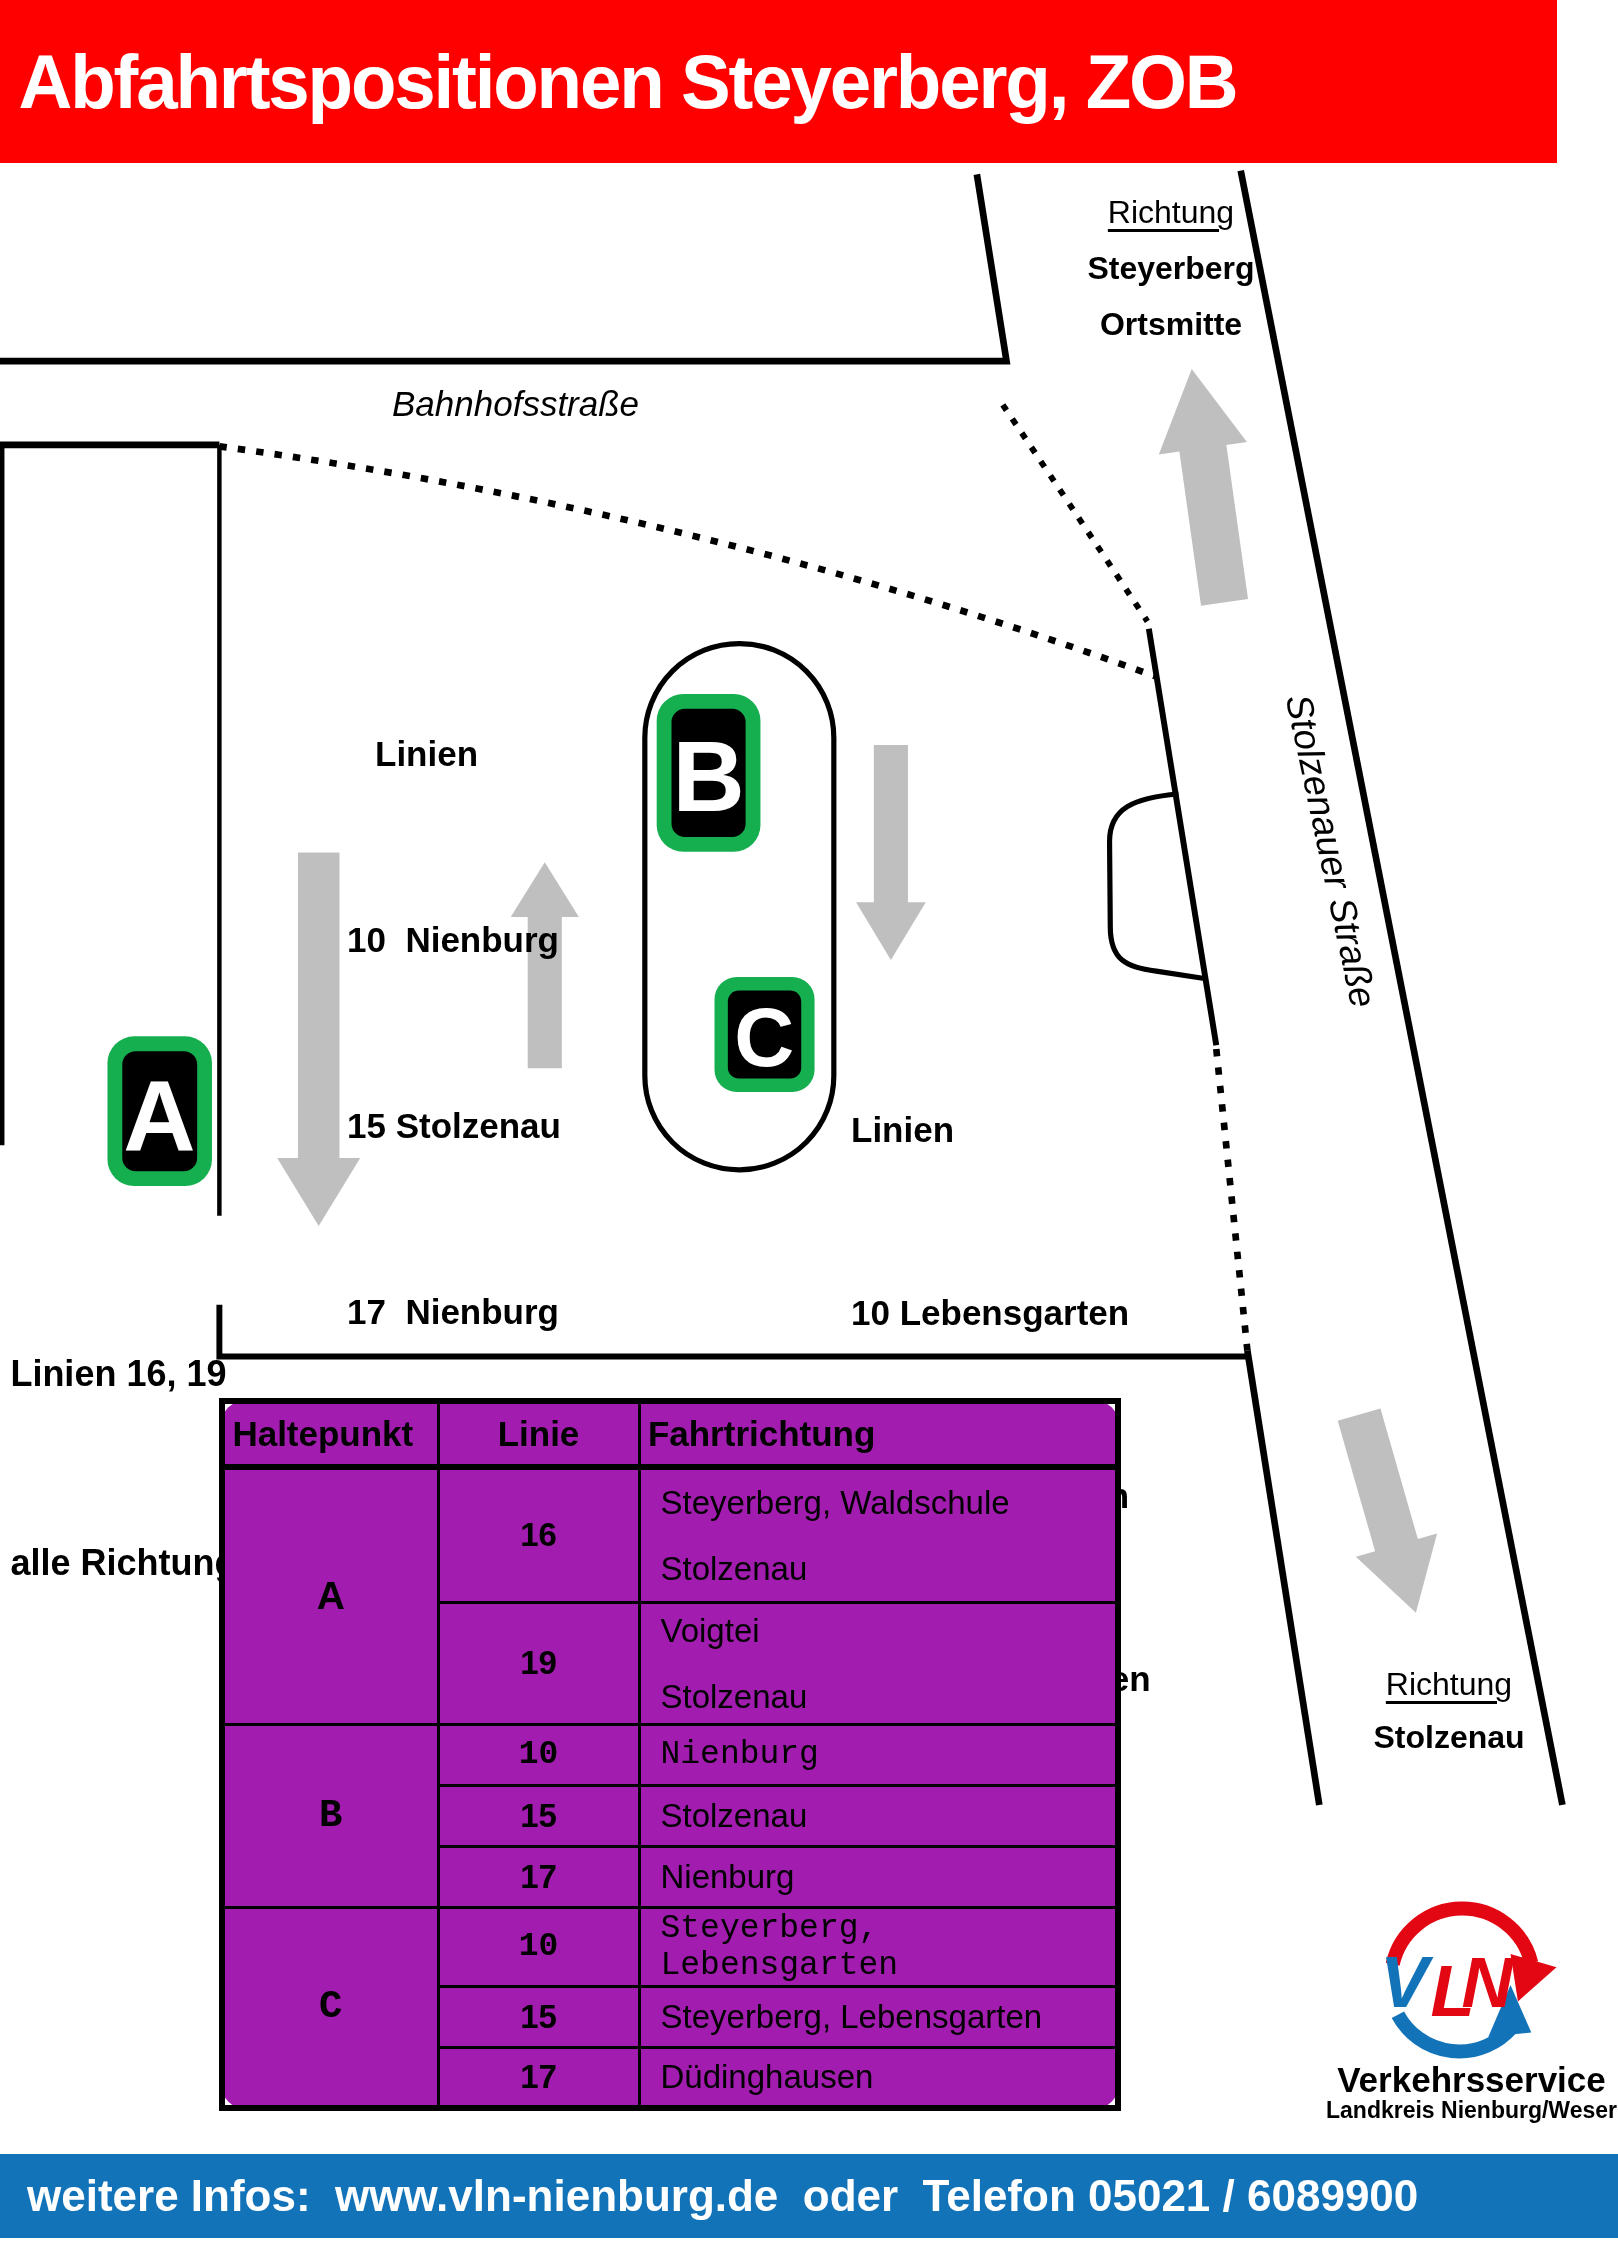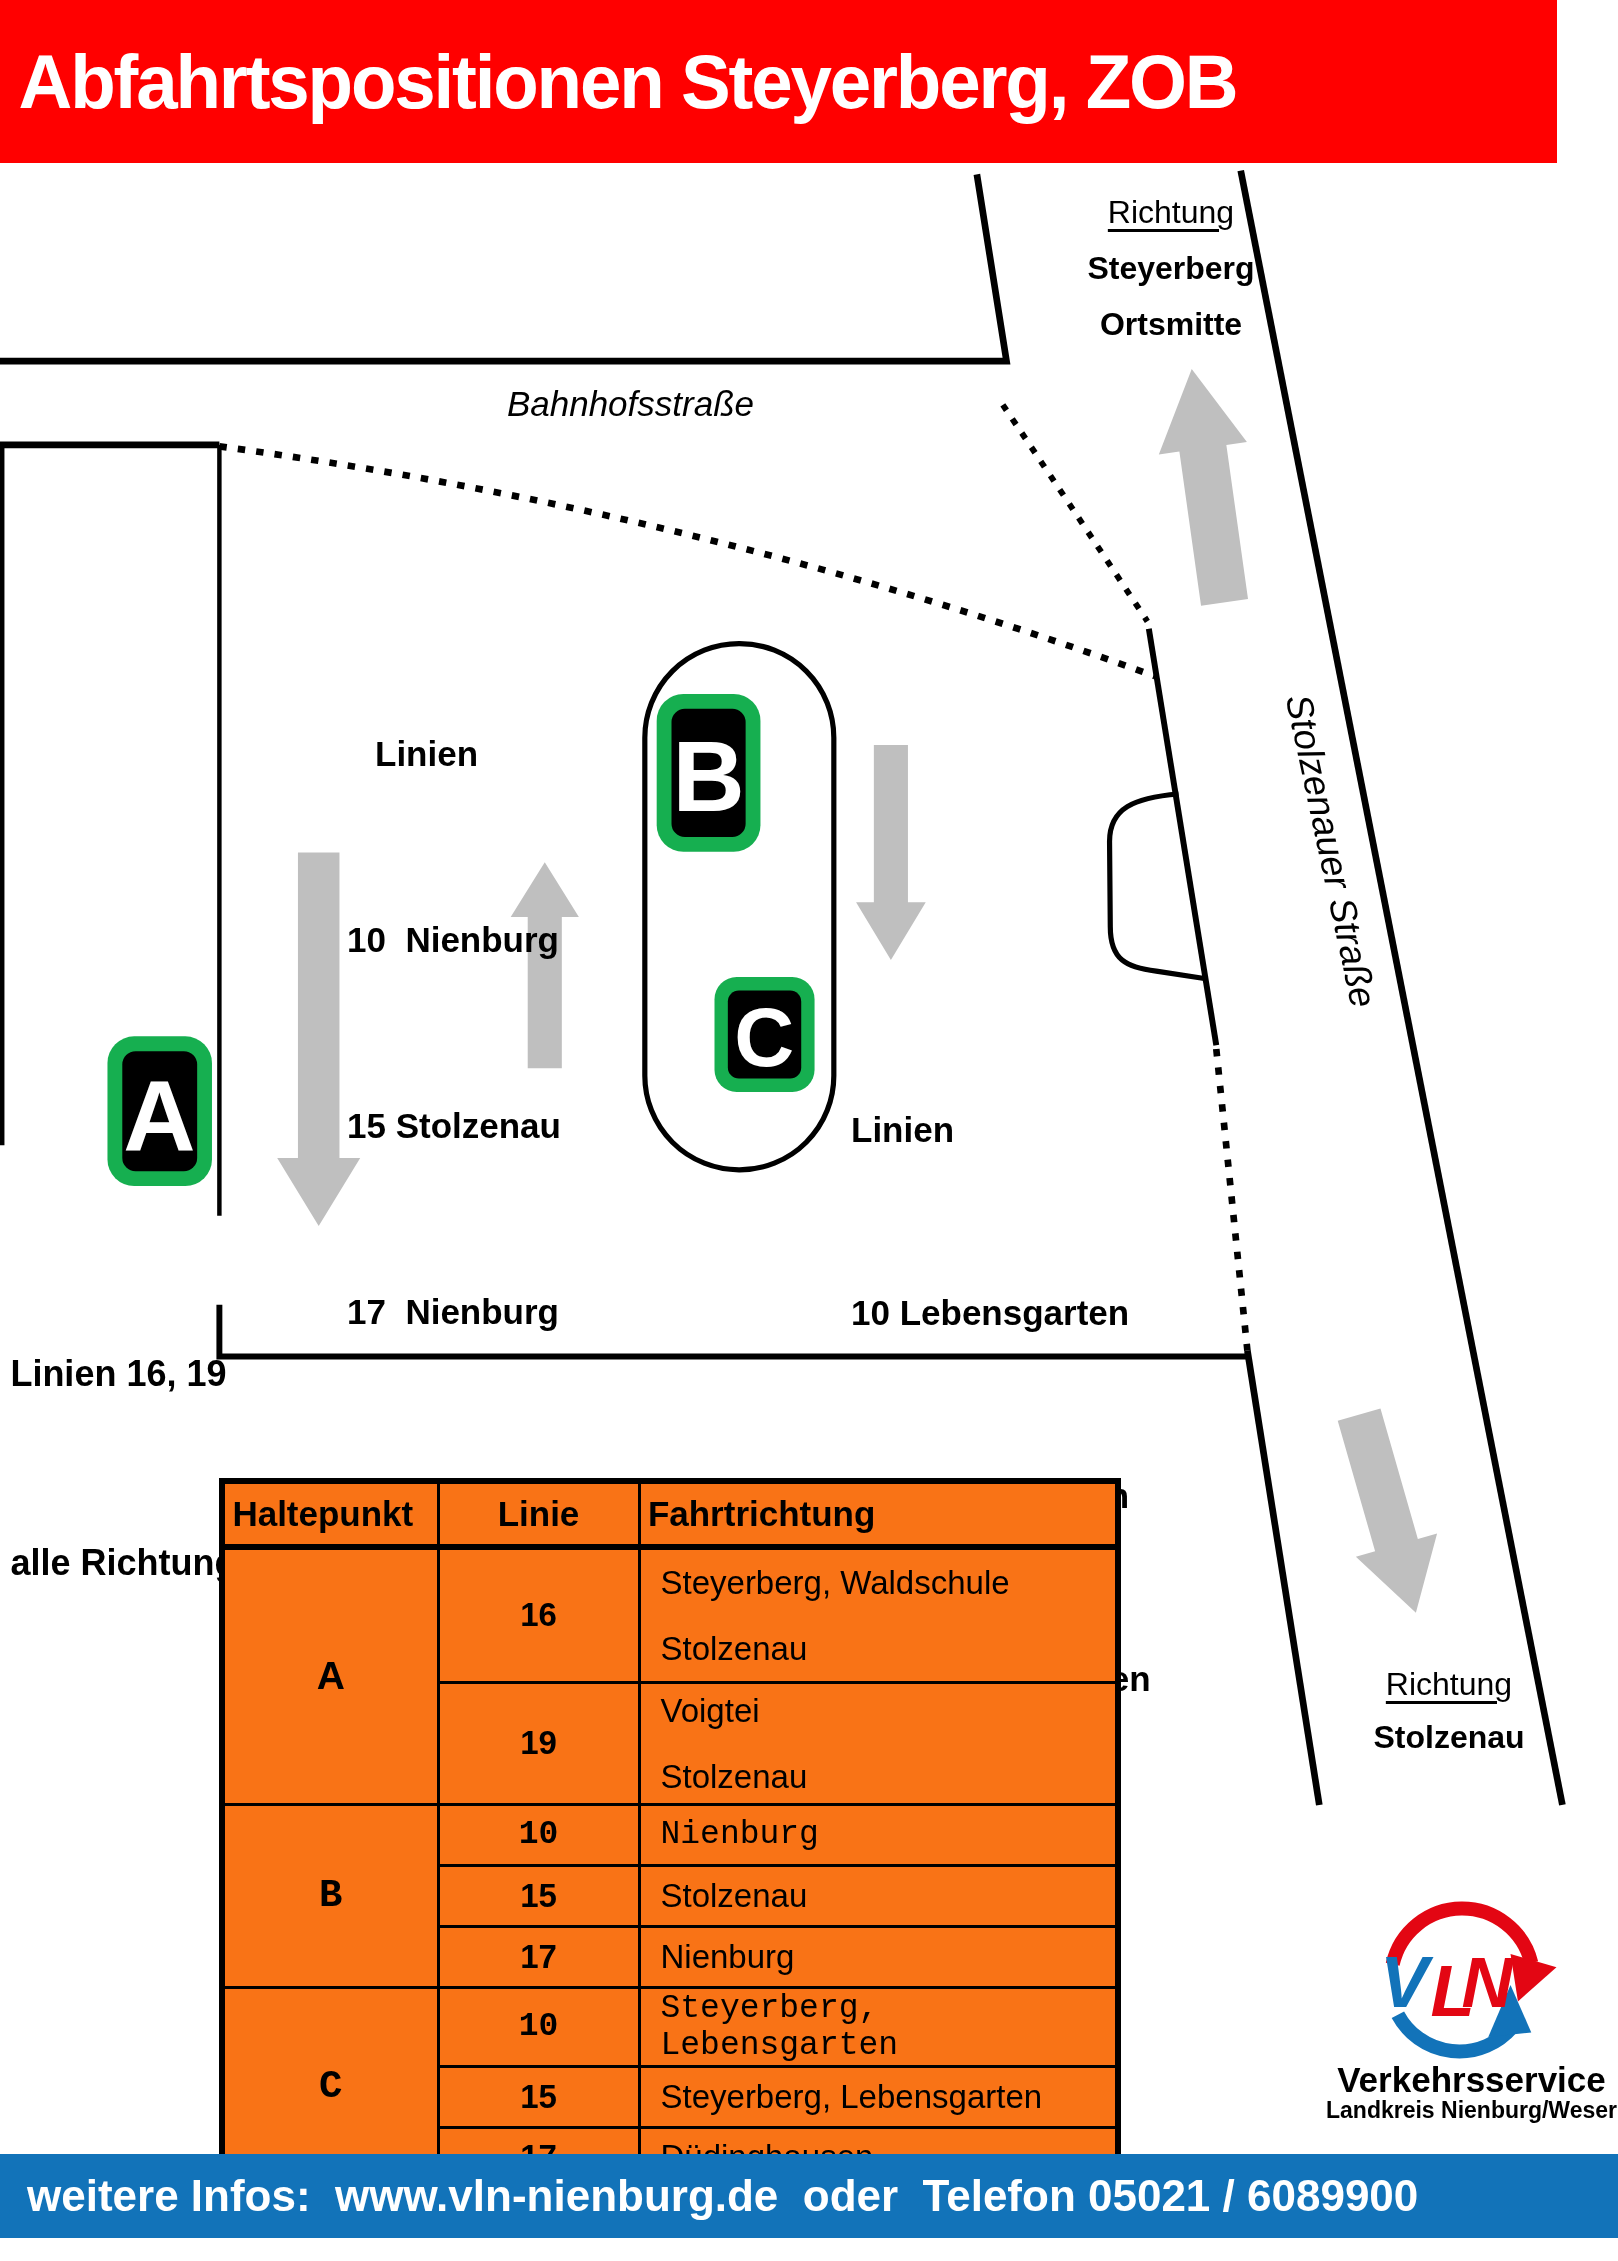--- a/index.html
+++ b/index.html
@@ -13,21 +13,21 @@
   #footer{left:0;top:2154px;width:1618px;height:84px;background:#1273B9;display:flex;align-items:center;}
   #footer .txt{color:#fff;font-size:44px;font-weight:bold;padding-left:27px;white-space:pre;}
   
   .maplabel{font-size:35px;font-weight:bold;line-height:62px;white-space:pre;}
   .street{font-style:italic;font-weight:normal;font-size:35px;}
   .dircol{display:flex;flex-direction:column;align-items:center;text-align:right;font-size:32px;line-height:56px;}
   .dircol .rich{font-weight:normal;text-decoration:underline;text-underline-offset:6px;}
   .dircol .bold{font-weight:bold;}
   .indent{padding-left:28px;}
   
-  #deptable{left:219px;top:1478px;border-collapse:collapse;table-layout:fixed;background:#f97316;}
+  #deptable{left:219px;top:1398px;border-collapse:collapse;table-layout:fixed;background:#a21caf;border-radius:32px;}
   #deptable,#deptable td,#deptable th{border:3px solid #000;}
   #deptable{border:6px solid #000;}
   #deptable thead th{border-bottom:6px solid #000;font-size:35px;height:58px;}
   #deptable .thL{text-align:left;padding-left:7.4px;}
   #deptable .thC{text-align:center;}
   tr.gstart td{border-top:6px solid #000;font-family:Liberation Mono, monospace;}
   td.stop{font-weight:bold;font-size:39px;text-align:center;}
   td.line{font-weight:bold;font-size:33px;text-align:center;}
   td.dest{font-size:33px;text-align:left;padding-left:20px;}
   td.dest .two{display:flex;flex-direction:column;justify-content:center;row-gap:33px;line-height:1;}
@@ -99,21 +99,21 @@
       <text x="1862" y="2708" font-family="Liberation Sans, sans-serif" font-style="italic" font-weight="bold" font-size="98" fill="#1273B9">V</text>
       <text x="1930" y="2720" font-family="Liberation Sans, sans-serif" font-style="italic" font-weight="bold" font-size="98" fill="#E30613">L</text>
       <text x="1972" y="2708" font-family="Liberation Sans, sans-serif" font-style="italic" font-weight="bold" font-size="96" fill="#E30613">N</text>
     </g>
   </svg>
 
   <div id="header" class="abs">
     <div id="title">Abfahrtspositionen Steyerberg, ZOB</div>
   </div>
 
-  <div class="abs street" style="left:428px;top:384px;width:326px;text-align:right;">Bahnhofsstraße</div>
+  <div class="abs street" style="left:392px;top:384px;width:326px;text-align:left;">Bahnhofsstraße</div>
   <div class="abs street" style="left:1071px;top:830px;width:519px;text-align:center;font-size:37px;transform:rotate(78deg);transform-origin:center;">Stolzenauer Straße</div>
 
   <div class="abs dircol" style="left:1060px;top:184px;width:222px;">
     <div class="rich">Richtung</div>
     <div class="bold">Steyerberg</div>
     <div class="bold">Ortsmitte</div>
   </div>
   <div class="abs dircol" style="left:1338px;top:1658px;width:222px;line-height:53px;">
     <div class="rich">Richtung</div>
     <div class="bold">Stolzenau</div>

